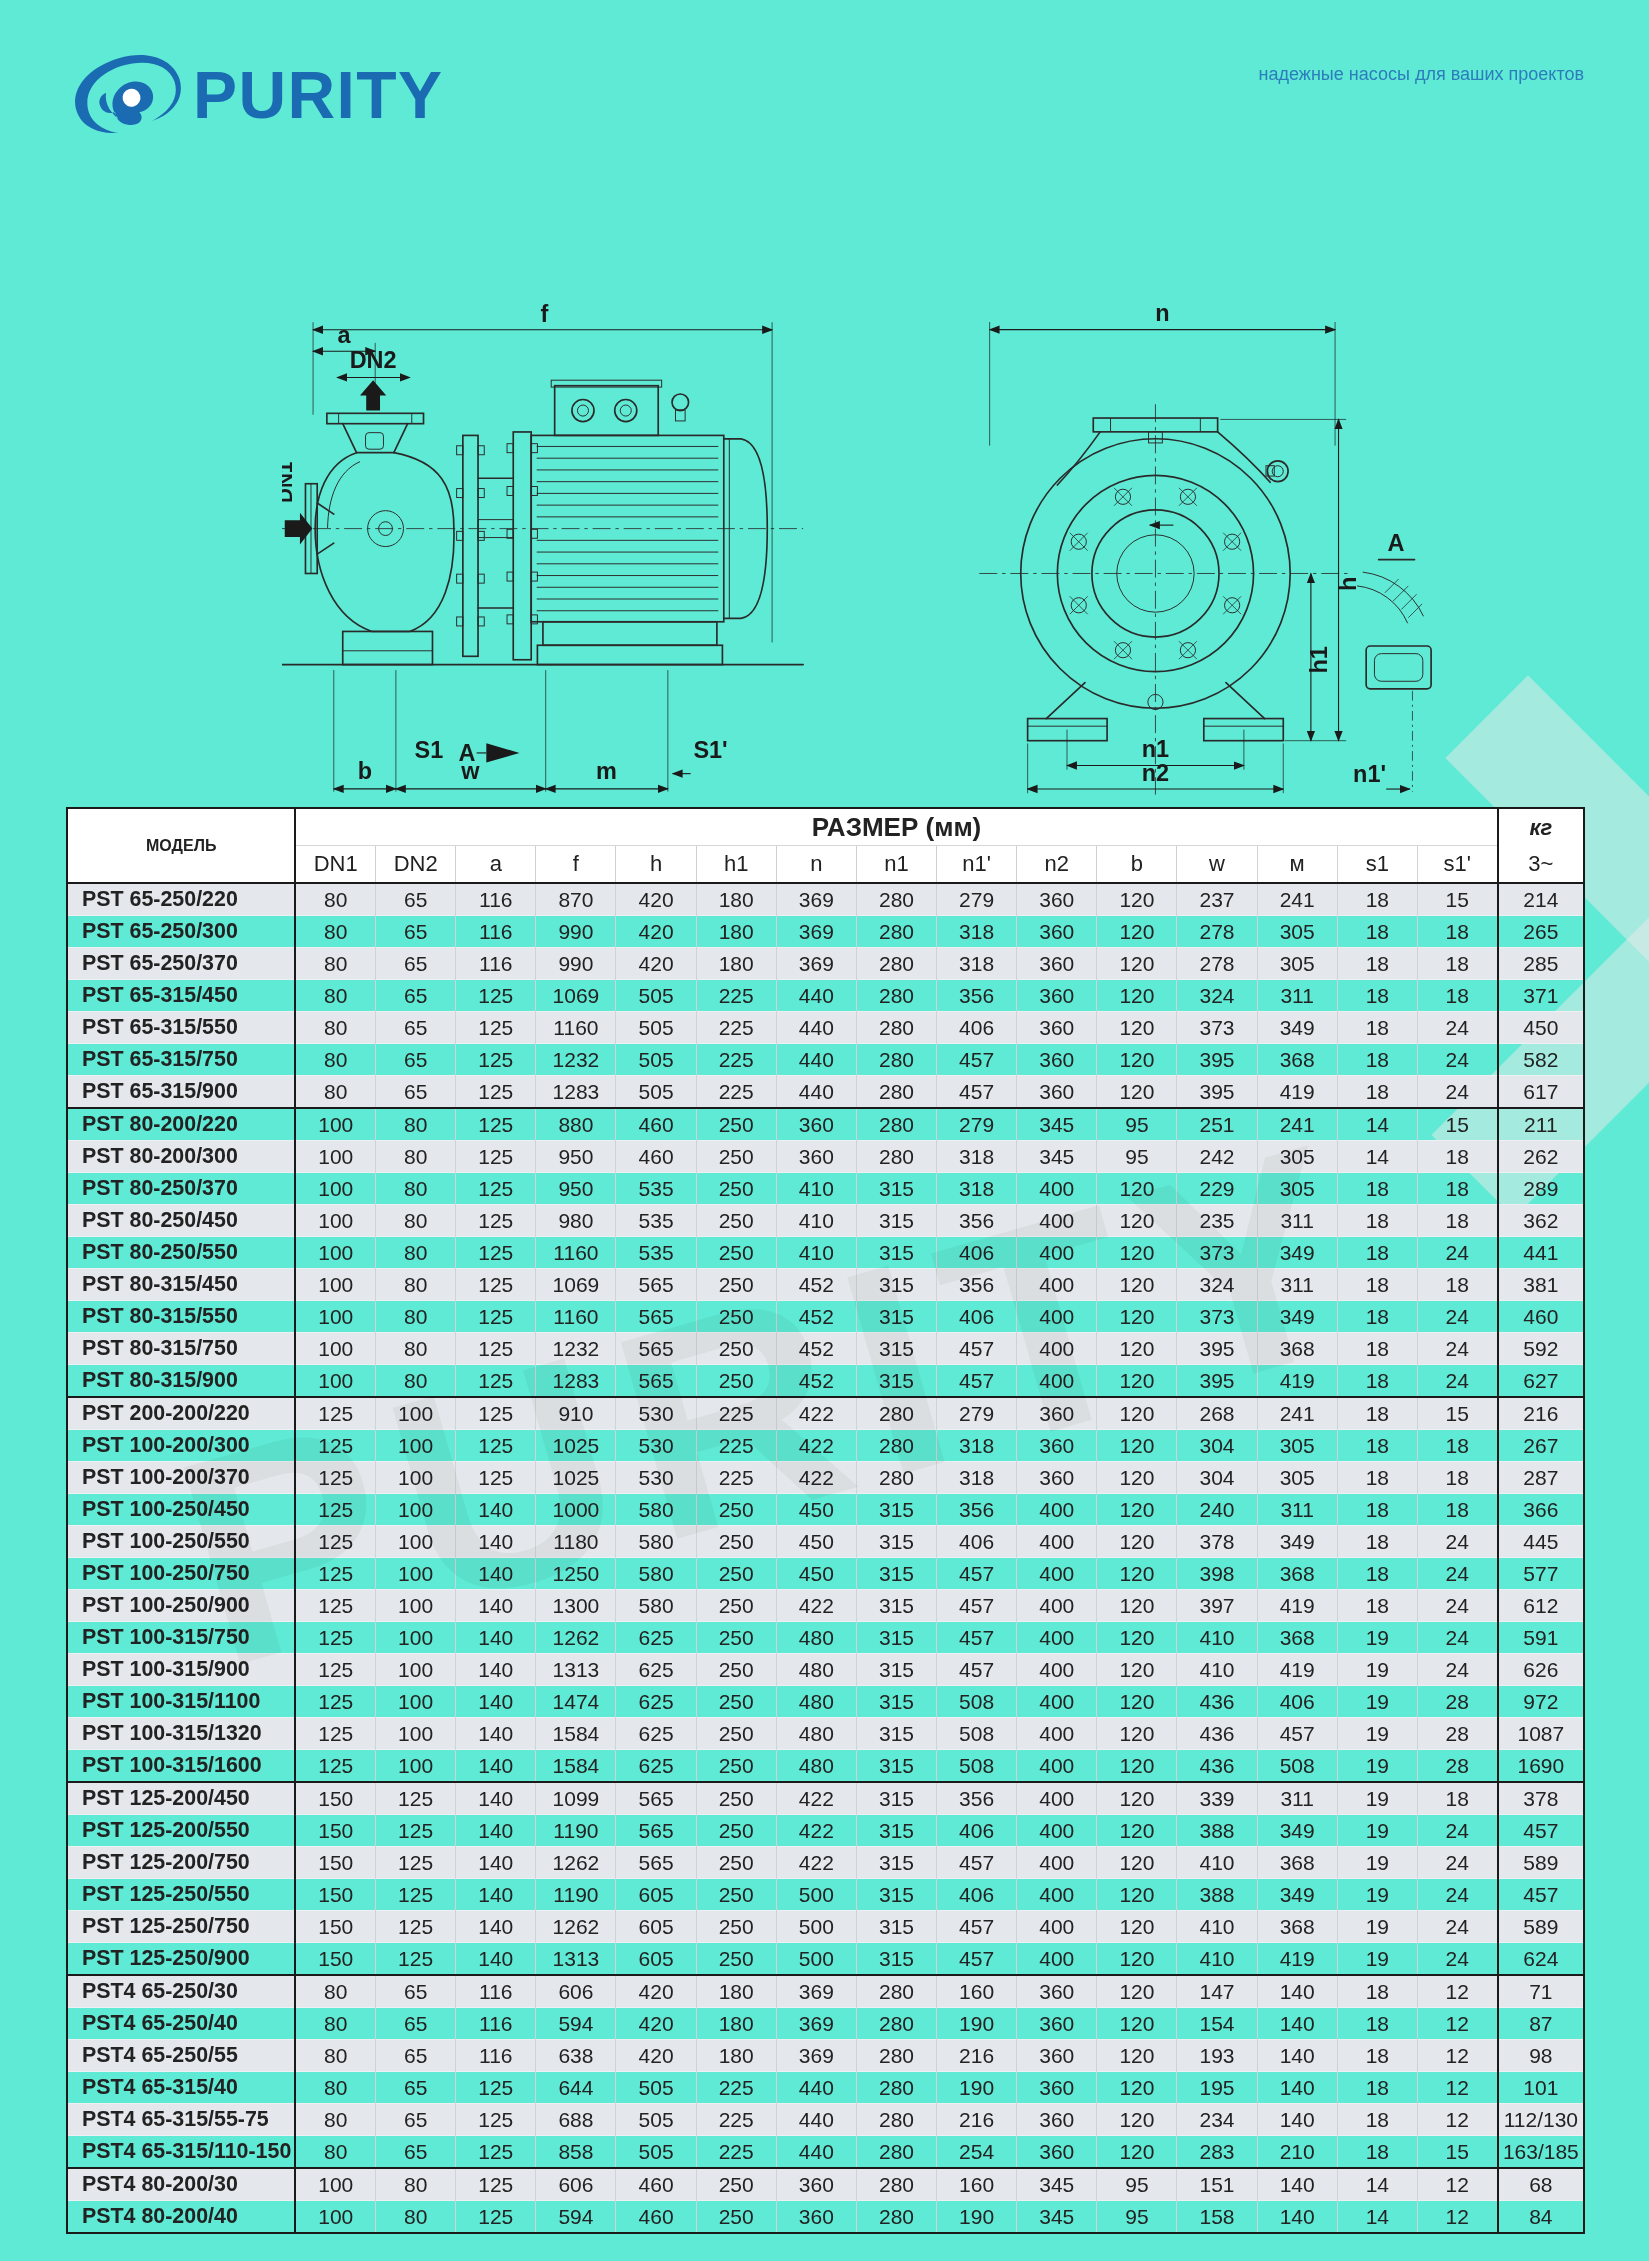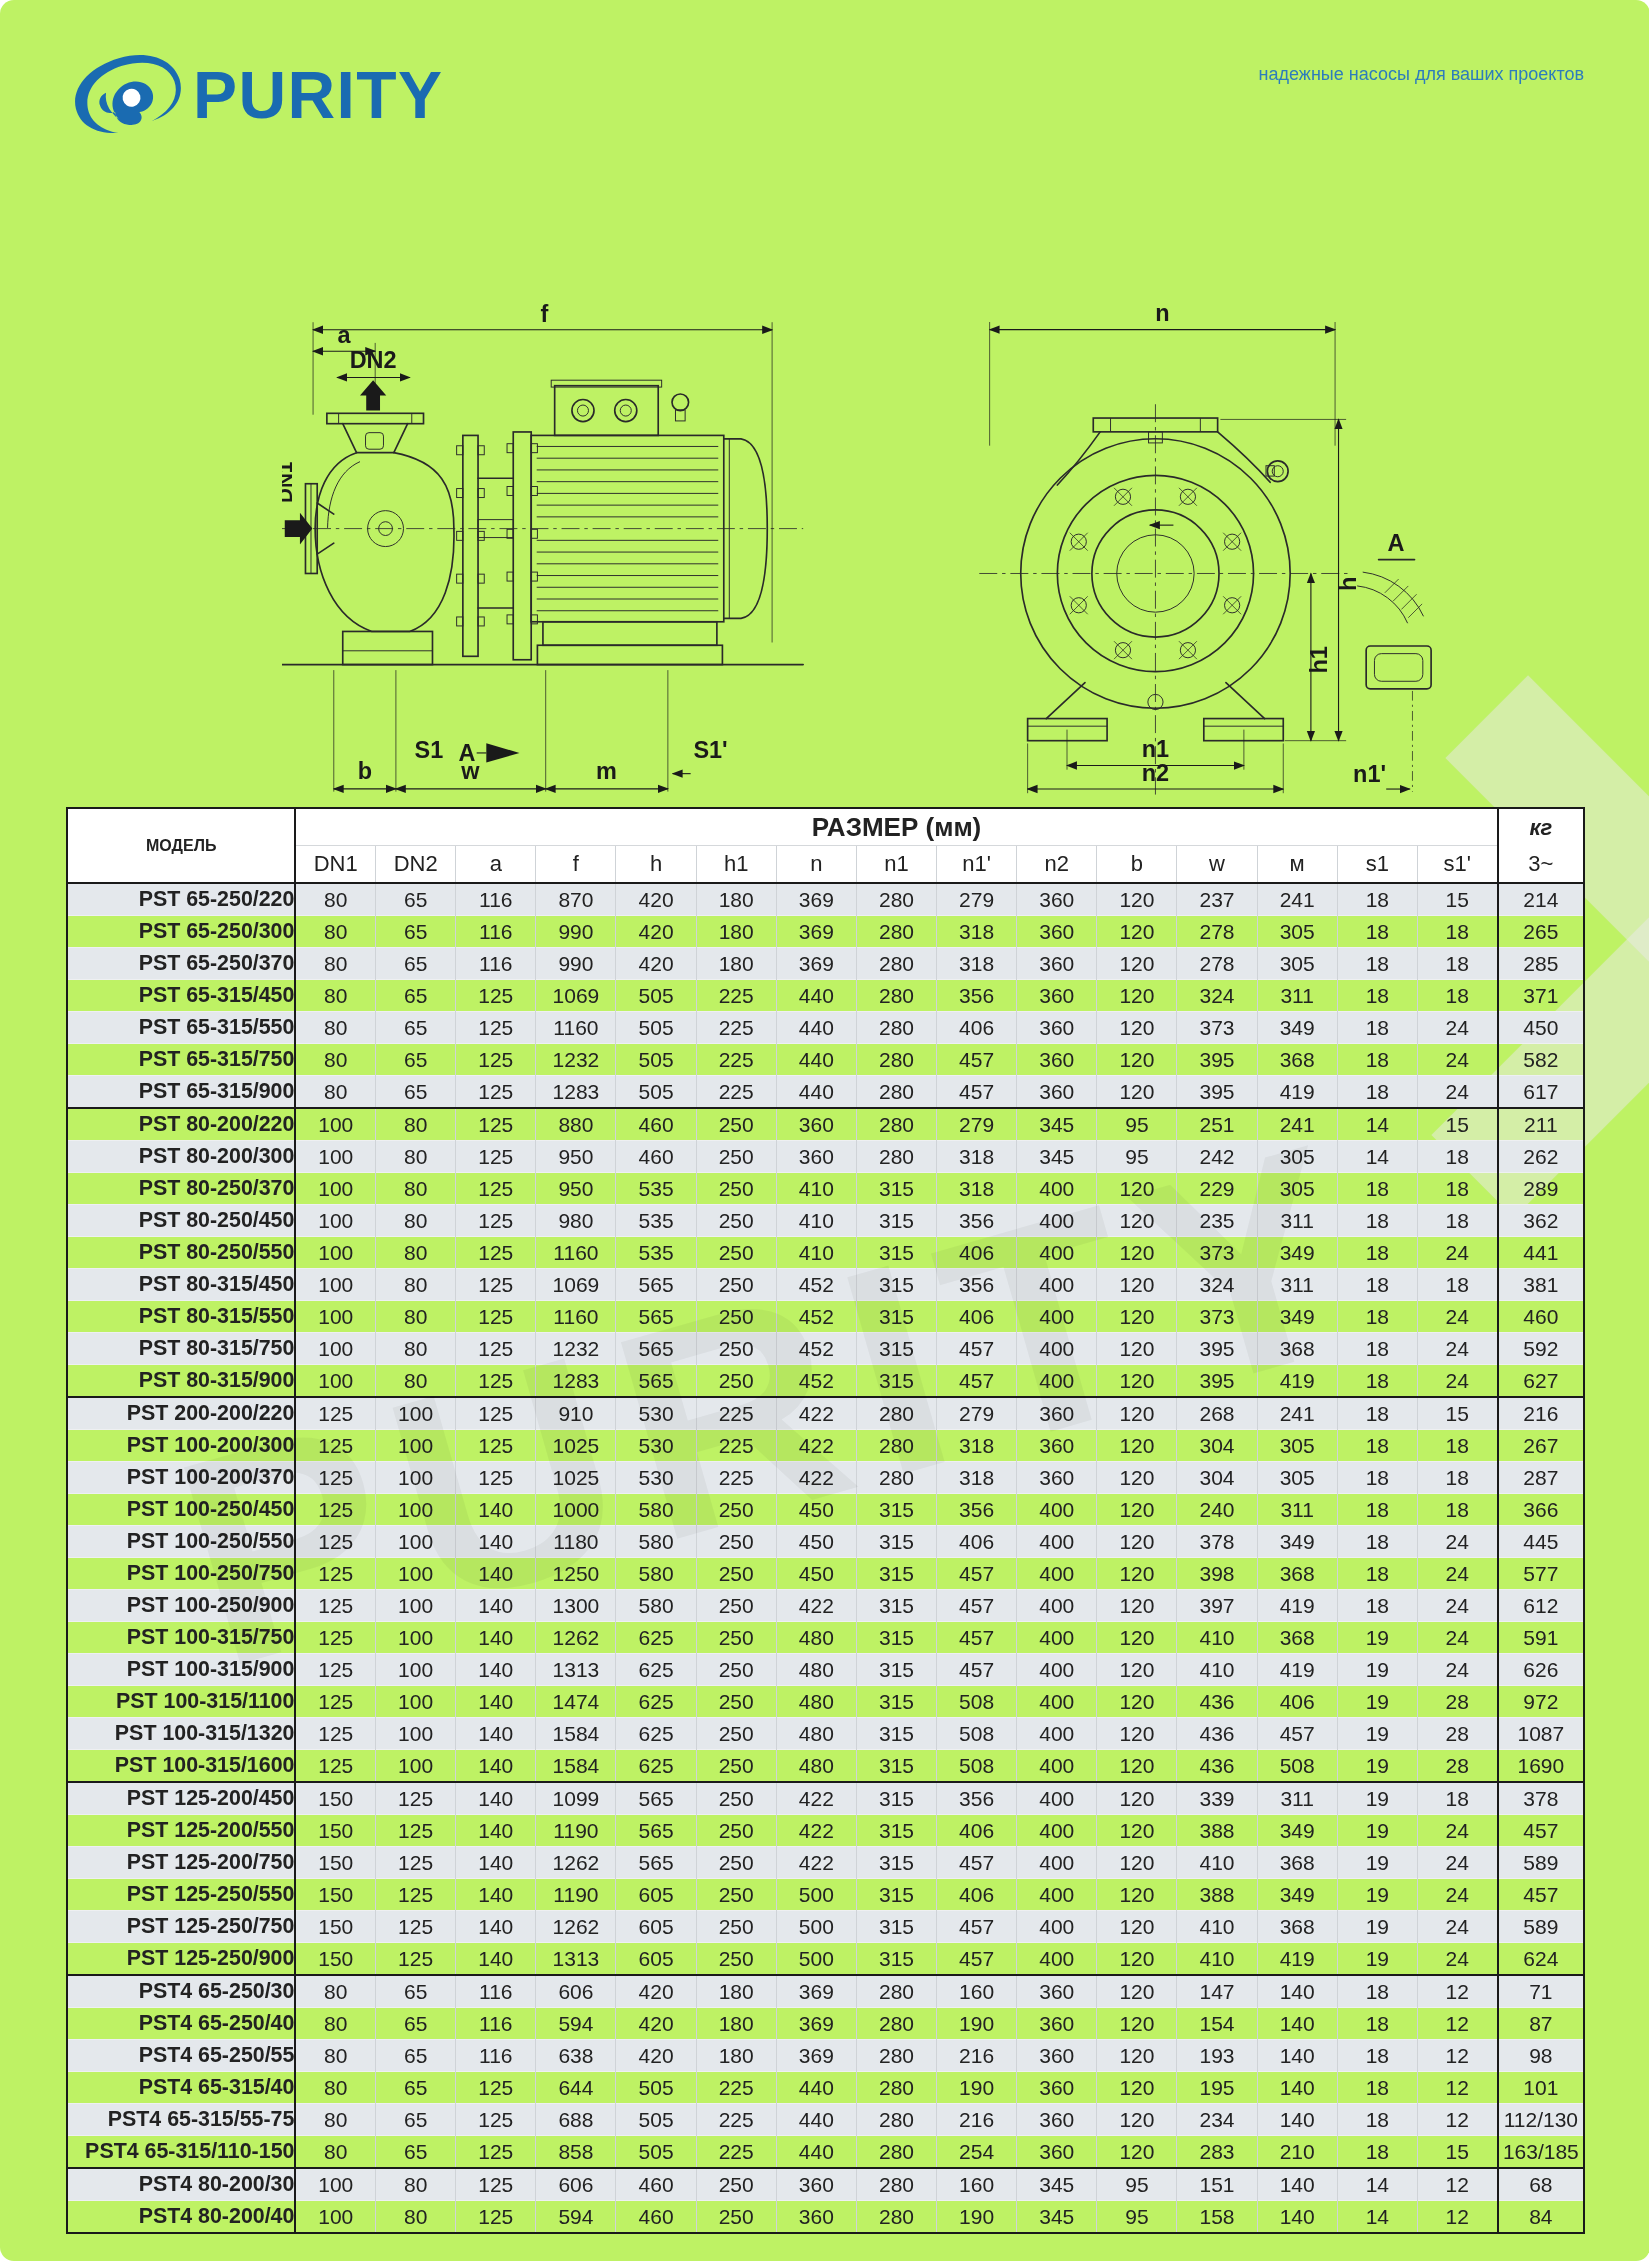--- a/index.html
+++ b/index.html
@@ -1,17 +1,17 @@
 <!DOCTYPE html>
 <html style="font-size:11px"><head>
 <meta charset="utf-8">
 <style>
   html,body{margin:0;padding:0;background:#ffffff;}
-  .page{position:relative;width:1650px;height:2261px;background:#bef264;overflow:hidden;
-        font-family:"Liberation Sans",sans-serif;color:#222;border-radius:14px;}
+  .page{position:relative;width:1650px;height:2261px;background:#5eead4;overflow:hidden;
+        font-family:"Liberation Sans",sans-serif;color:#222;}
 
   
   .brand{position:absolute;left:70px;top:54px;display:flex;align-items:center;gap:7px;}
   .brand-icon{width:116px;height:82px;}
   .brand-text{font-size:66px;font-weight:700;letter-spacing:1.4px;color:#1a6bb1;line-height:1;}
   .tagline{position:absolute;right:66px;top:64px;font-size:18px;color:#2d7cbc;}
 
   
   .drawing{position:absolute;top:297px;}
   .drawing.side{left:282px;width:526px;height:506px;}
@@ -40,21 +40,21 @@
   thead th{background:#fff;}
   th.model-h{font-size:16px;font-weight:700;border-right:2.1px solid #1a1a1a;}
   th.size-h{font-size:26px;font-weight:700;height:36px;border-bottom:1.4px solid #d5d8db;}
   tr.subhead th{font-size:22px;font-weight:400;height:36px;border-right:0.7px solid #cfd3d7;}
   tr.subhead th:last-child{border-right:none;}
   th.kg-h{border-left:2.1px solid #1a1a1a;font-size:22px;}
   th.kg-h .kg-top{font-weight:700;height:36px;display:flex;align-items:center;justify-content:center;font-style:italic;}
   th.kg-h .kg-sub{font-weight:400;height:36px;display:flex;align-items:center;justify-content:center;}
   thead{border-bottom:2.8px solid #1a1a1a;}
   tbody td{height:31px;font-size:21px;text-align:center;border-right:0.7px solid #cfd3d7;border-top:0.7px solid #eef0f2;}
-  tbody td.model{font-size:21.4px;font-weight:700;text-align:right;padding-left:14px;border-right:2.1px solid #1a1a1a;}
+  tbody td.model{font-size:21.4px;font-weight:700;text-align:left;padding-left:14px;border-right:2.1px solid #1a1a1a;}
   tbody td.kg{font-weight:400;border-left:2.1px solid #1a1a1a;border-right:none;}
   tbody tr:nth-child(odd){background:#e4e8ec;}
   tbody tr.gs td{border-top:2.1px solid #1a1a1a;}
 </style>
 </head>
 <body>
 
 <div class="page">
 
   <div class="brand">

